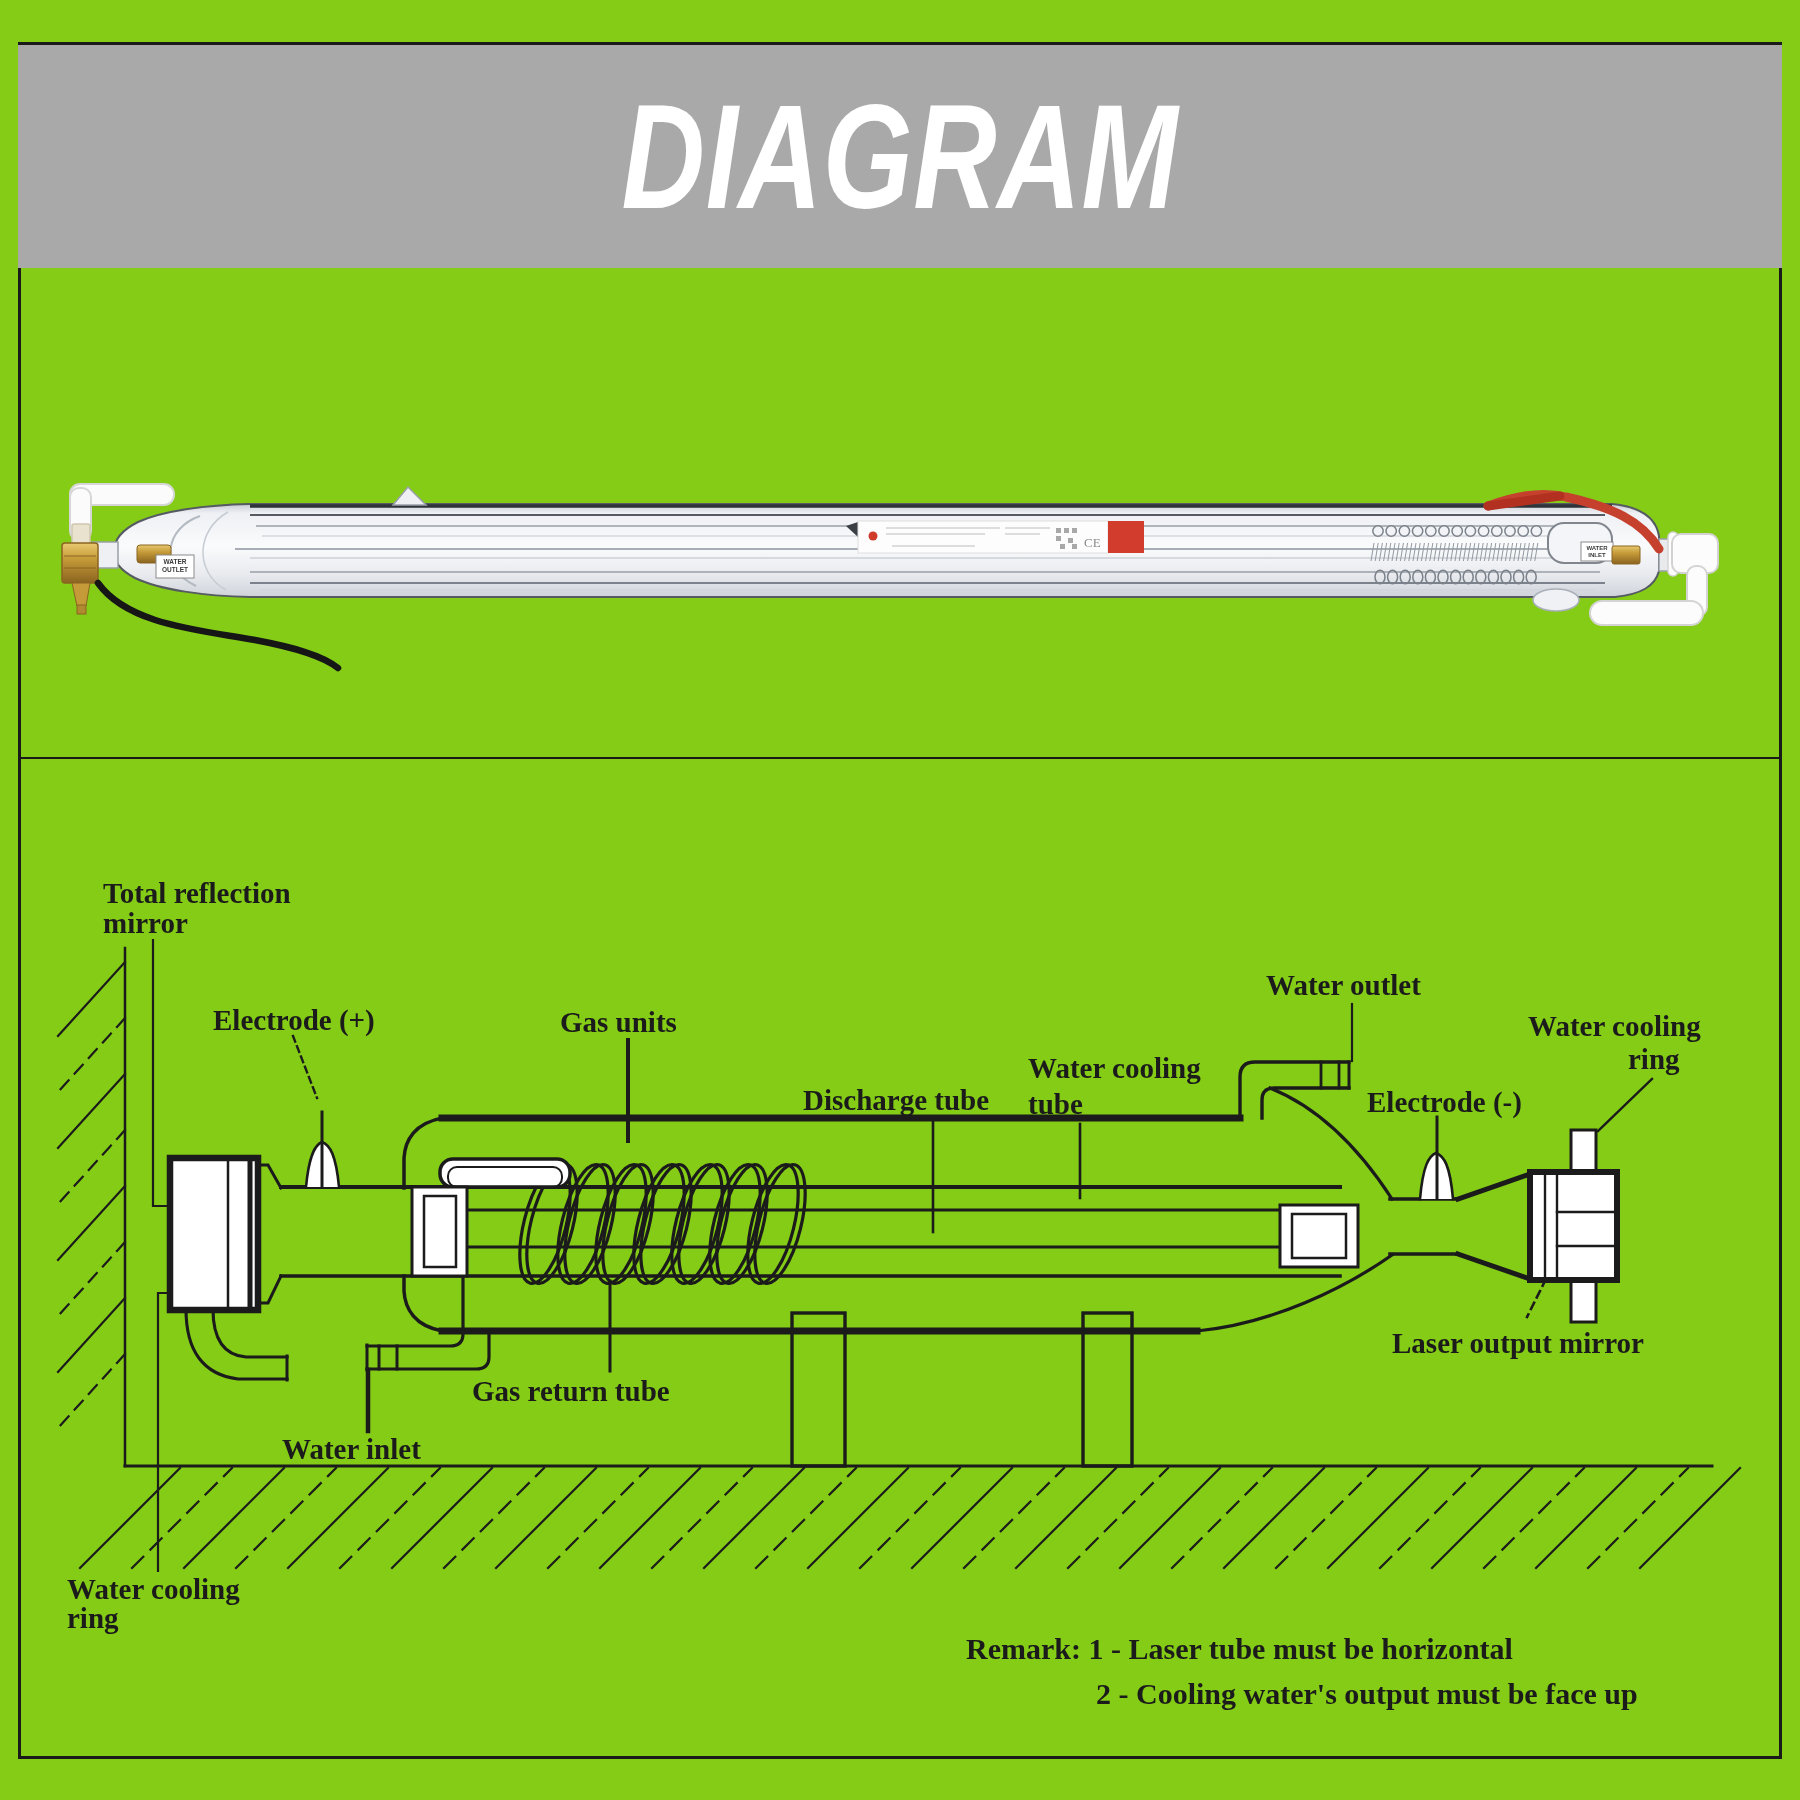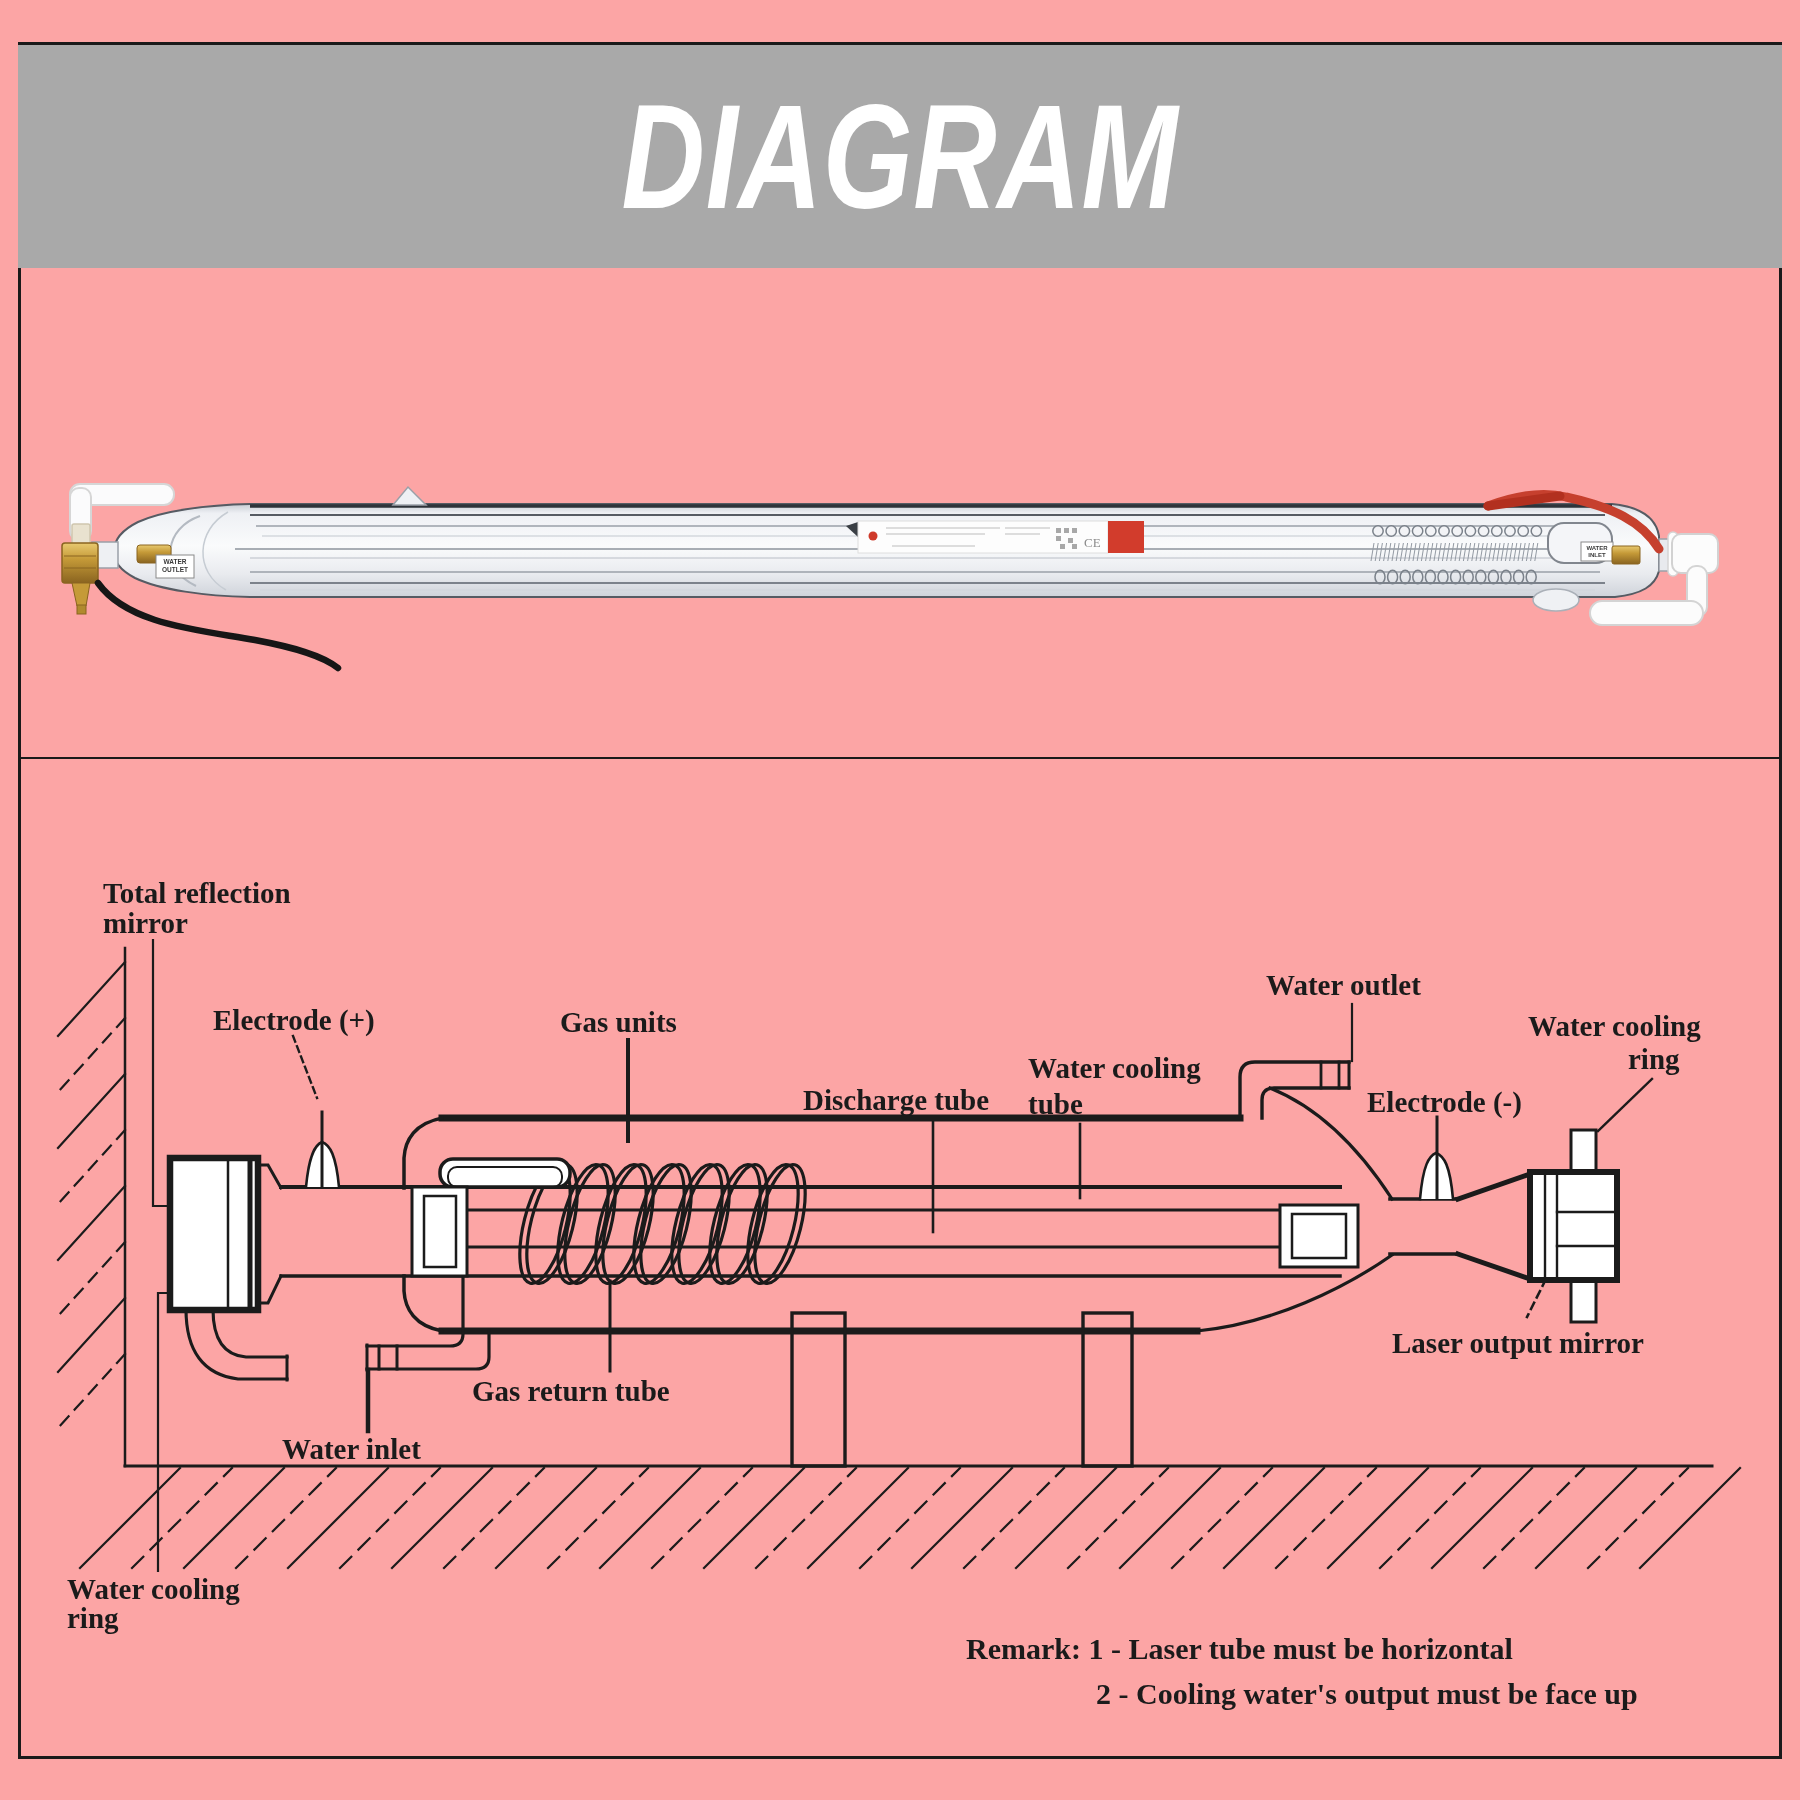--- a/index.html
+++ b/index.html
@@ -1,19 +1,19 @@
 <!DOCTYPE html>
 <html><head>
 <meta charset="utf-8">
 <style>
   html,body{margin:0;padding:0;background:#ffffff;}
   .page{
     position:relative;
     width:1800px;height:1800px;
-    background:#fca5a5;
+    background:#84cc16;
     font-family:"Liberation Sans",sans-serif;
     overflow:hidden;
   }
   .frame-line{position:absolute;background:#1a1a1a;}
   .banner{
     position:absolute;left:18px;top:45px;width:1764px;height:223px;
     background:#a9a9a9;
     display:flex;align-items:center;justify-content:center;
   }
   .banner-title{

